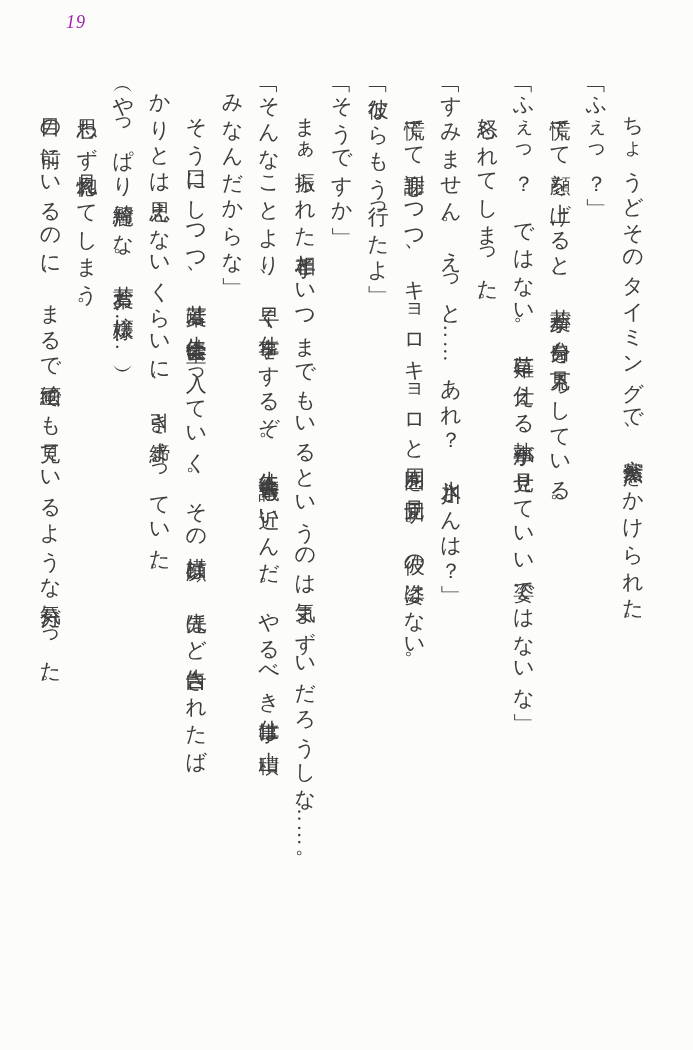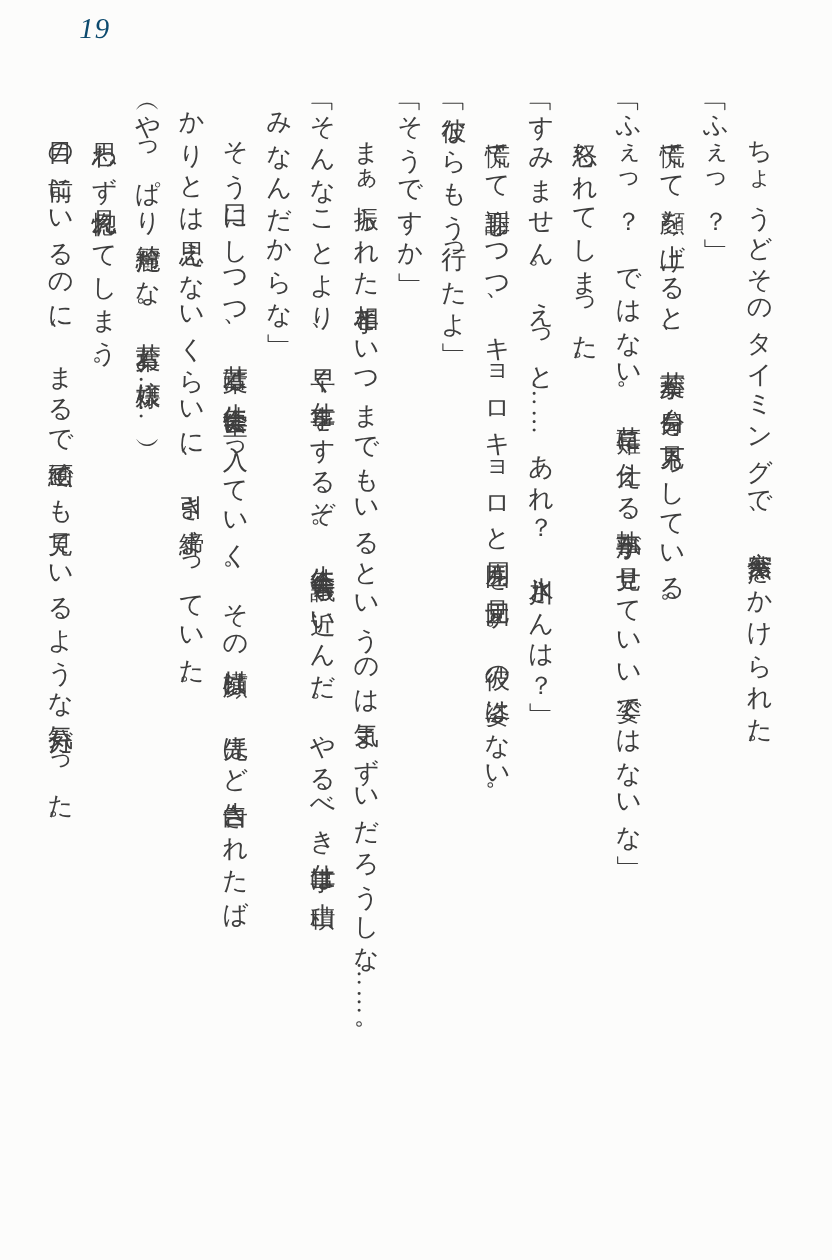--- a/index.html
+++ b/index.html
@@ -17,23 +17,23 @@
     position: relative;
     width: 693px;
     height: 1050px;
     background: var(--bg);
     font-family: "Liberation Serif", "DejaVu Serif", serif;
   }
   .page-number {
     position: absolute;
     top: 12px;
     left: 66px;
-    font-size: 24px;
+    font-size: 18px;
     font-style: italic;
-    color: #0c4a6e;
+    color: #a21caf;
     letter-spacing: 1px;
   }
   .text-block {
     position: absolute;
     top: 79px;
     right: 42px;
     height: 945px;
     writing-mode: vertical-rl;
     text-orientation: mixed;
     font-size: 21px;

